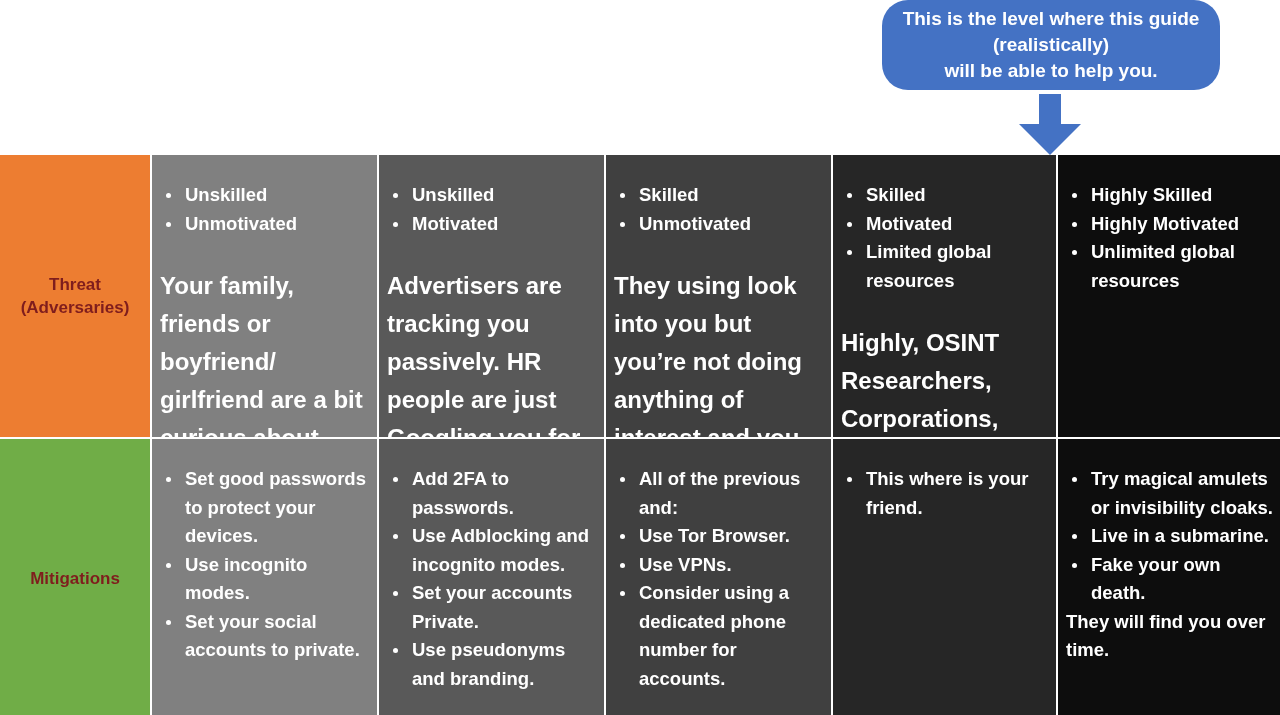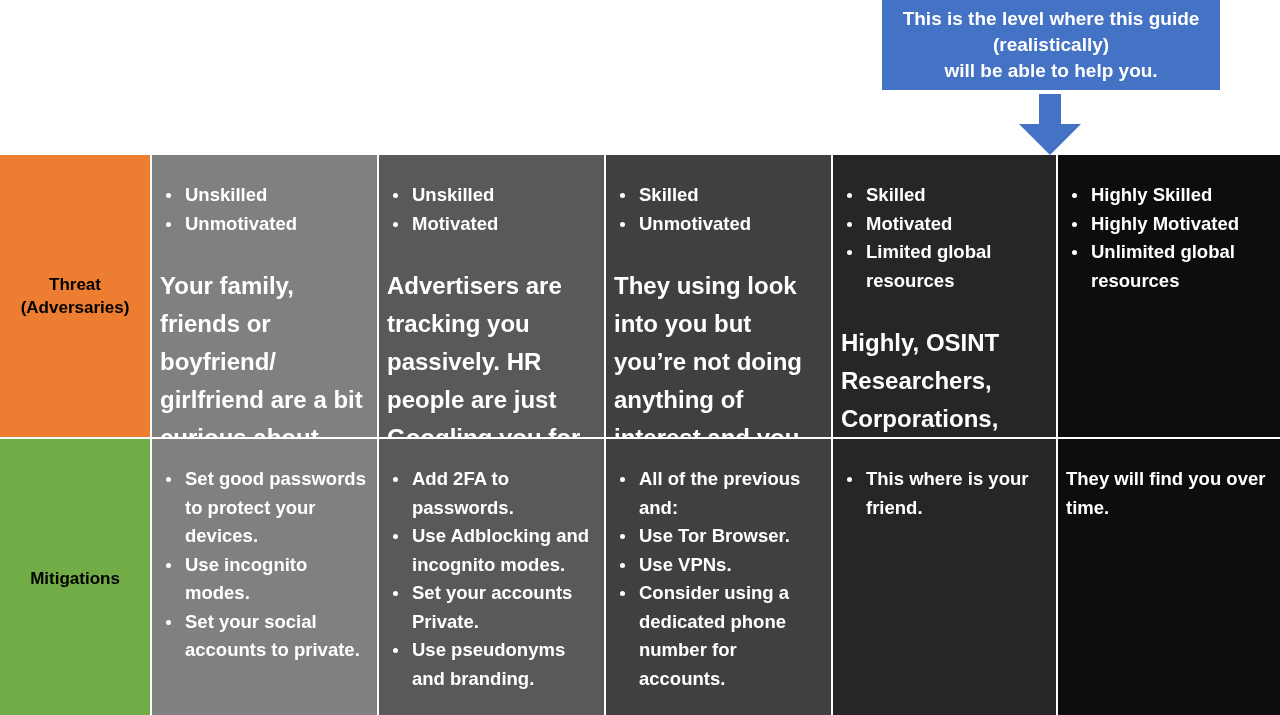--- a/index.html
+++ b/index.html
@@ -25,20 +25,21 @@
   #callout-box {
     background: #4472C4;
     color: #ffffff;
     font-weight: bold;
     font-size: 19px;
     line-height: 26px;
     text-align: center;
     padding: 6px 8px 8px 8px;
     box-sizing: border-box;
     height: 90px;
+    border-radius: 26px;
   }
   #callout-box .cl-line { display: block; }
 
   #arrow-wrap {
     position: absolute;
     left: 1007px;
     top: 94px;
     width: 86px;
     height: 62px;
   }
@@ -56,21 +57,21 @@
     column-gap: 2px;
     row-gap: 2px;
     background: #ffffff;
   }
 
   .rowhead {
     display: flex;
     align-items: center;
     justify-content: center;
     text-align: center;
-    color: #000000;
+    color: #7f1d1d;
     font-weight: bold;
     font-size: 17px;
     line-height: 23px;
     padding: 4px;
     box-sizing: border-box;
   }
   .rowhead.threat { background: #ED7D31; }
   .rowhead.mitig  { background: #70AD47; }
 
   .cell {
@@ -218,16 +219,21 @@
     </ul>
   </div>
 
   <div class="cell lvl4">
     <ul>
       <li>This where is your friend.</li>
     </ul>
   </div>
 
   <div class="cell lvl5">
+    <ul>
+      <li>Try magical amulets or invisibility cloaks.</li>
+      <li>Live in a submarine.</li>
+      <li>Fake your own death.</li>
+    </ul>
     <p class="tail">They will find you over time.</p>
   </div>
 
 </div>
 
 </body></html>

